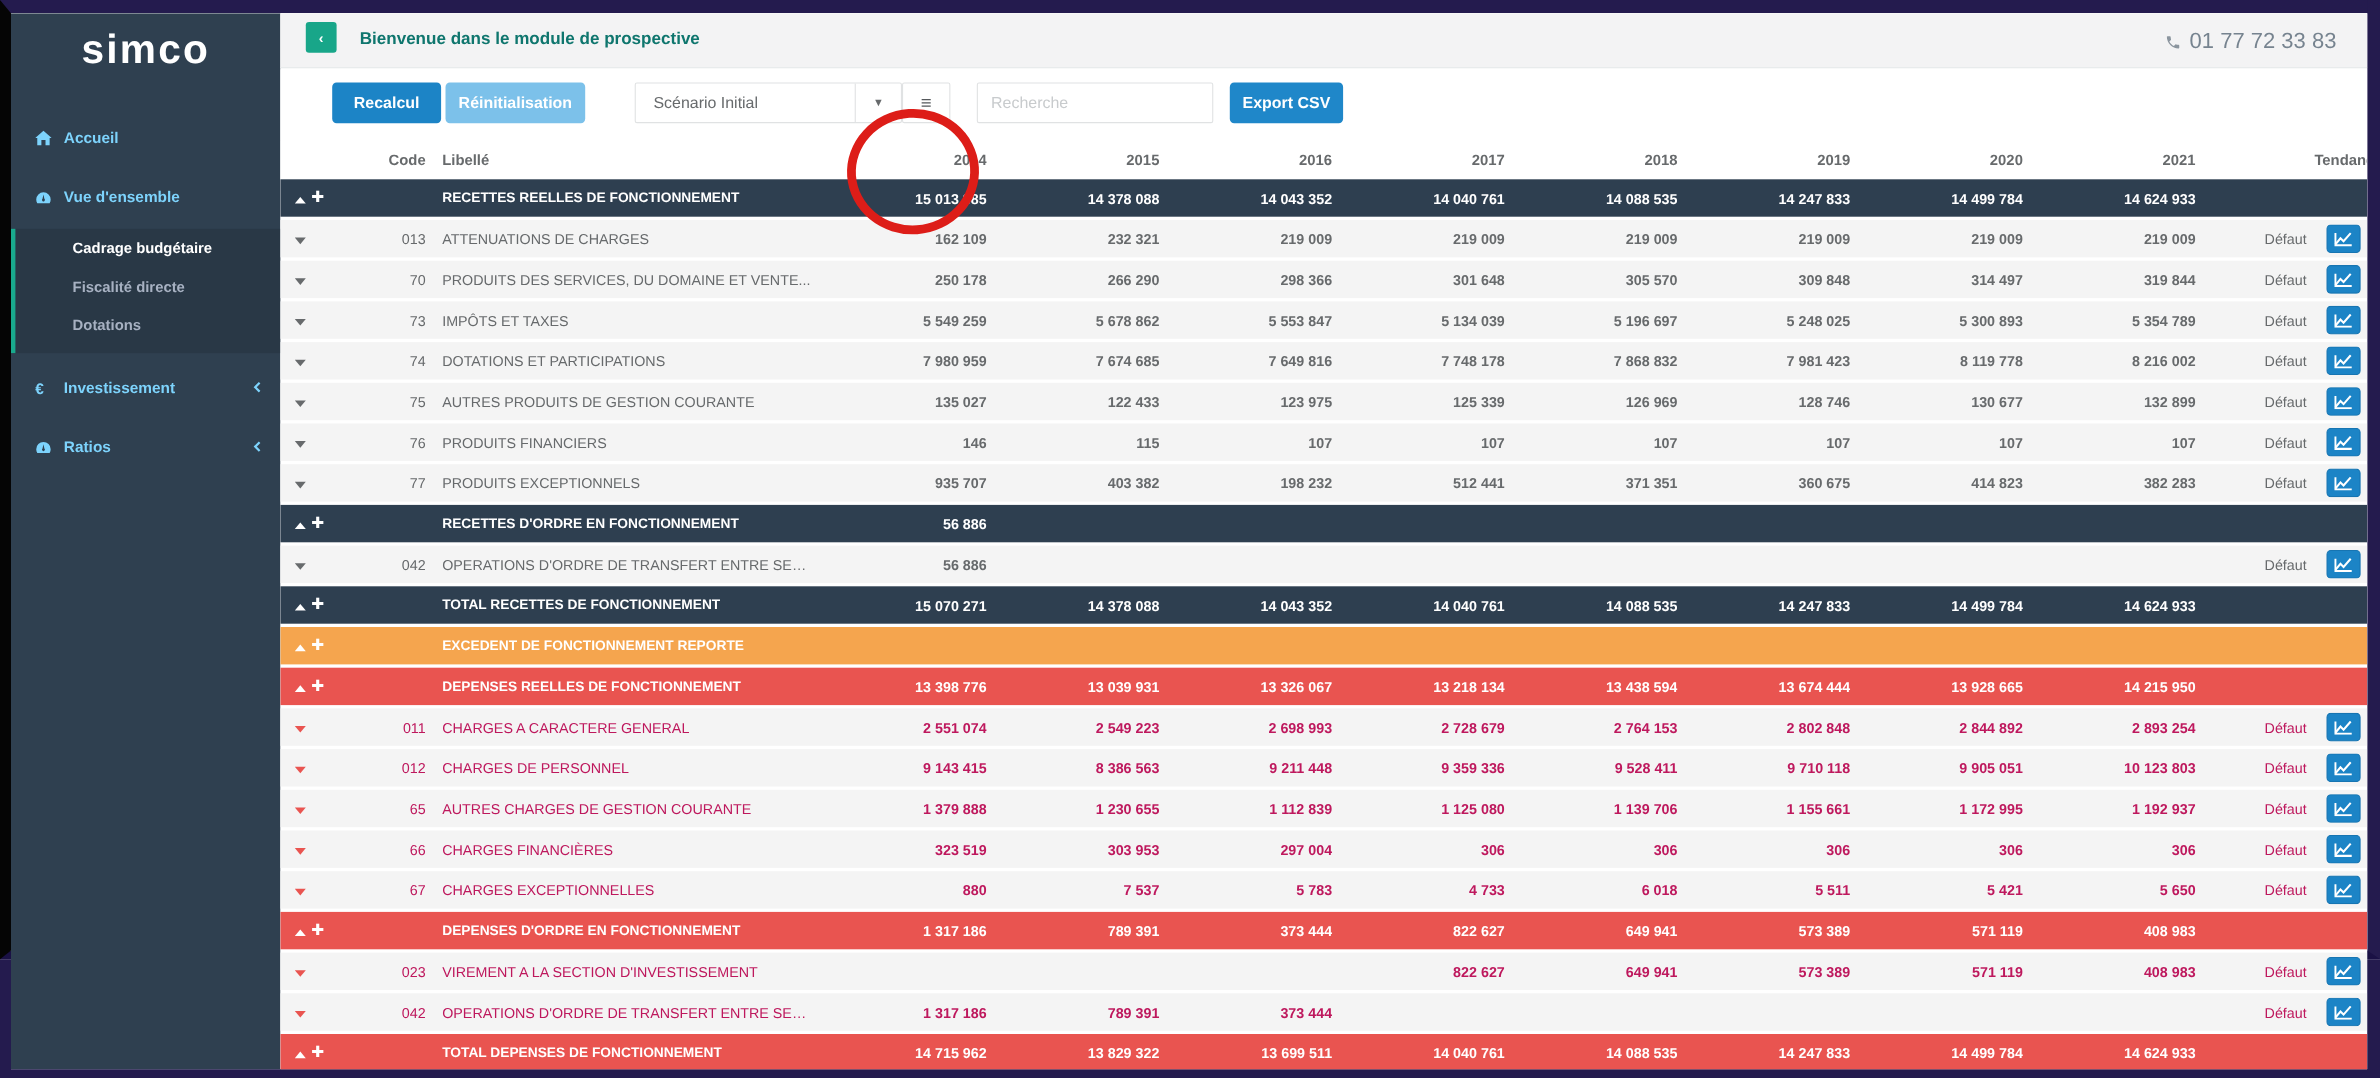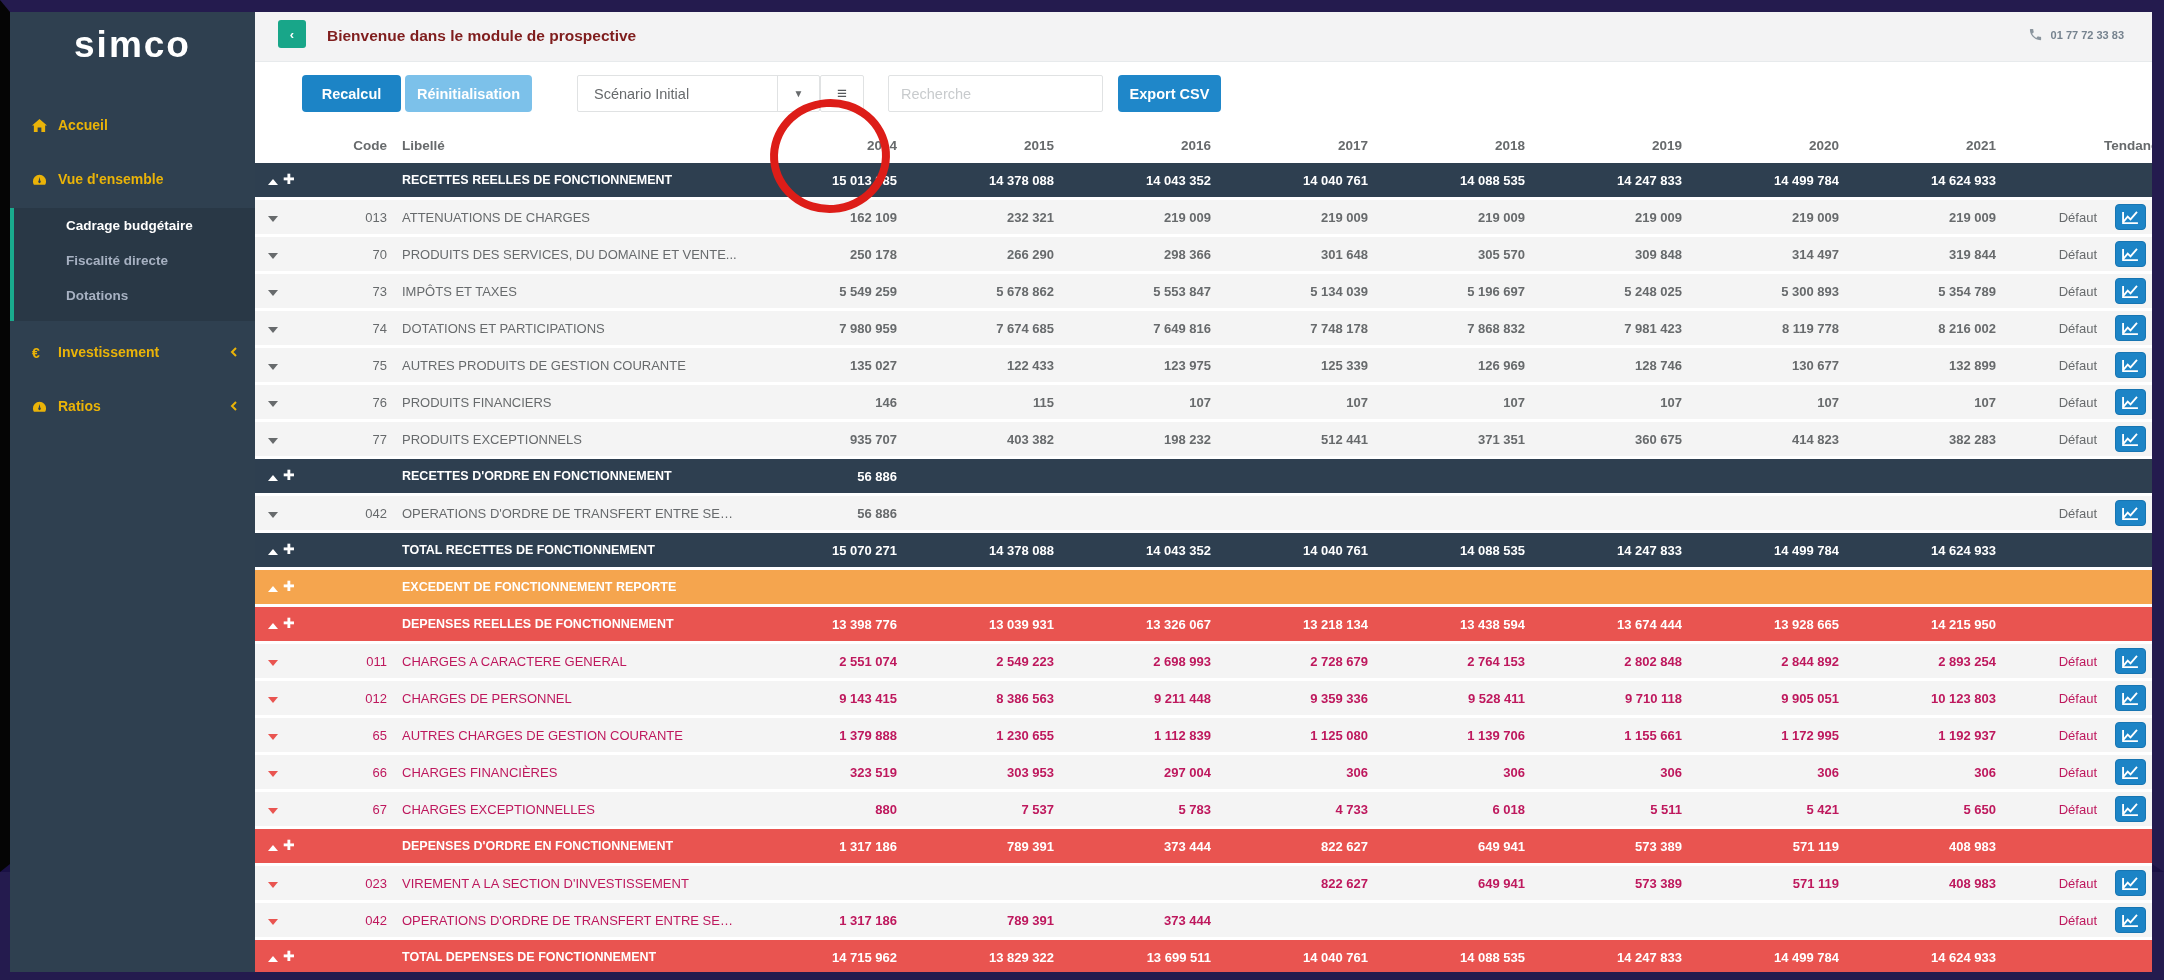--- a/index.html
+++ b/index.html
@@ -9,42 +9,42 @@
            border-style:solid; border-width:12px 12px 8px 10px;
            border-color:#241b4e #241b4e #1a1145 #050505; background:#fff; }
   #inner { position:relative; width:2142px; height:960px; overflow:hidden; background:#fff; }
 
   
   #sidebar { position:absolute; left:0; top:0; width:245px; height:960px; background:#2f4050; }
   .logo { display:block; text-align:center; padding-top:14px; color:#ffffff;
           font-size:37px; font-weight:600; letter-spacing:2px; line-height:1; }
   .nav { position:absolute; top:90px; left:0; width:100%; }
   .nav-item { position:relative; display:flex; align-items:center; height:46px;
-              padding-left:22px; color:#eab308; font-size:14px; font-weight:600; cursor:pointer; }
+              padding-left:22px; color:#7dd3fc; font-size:14px; font-weight:600; cursor:pointer; }
   .nav-item .nicon { width:17px; height:15px; margin-right:9px; flex:0 0 auto; display:inline-flex; }
   .nav-item svg { width:15px; height:15px; fill:currentColor; }
   .nav-item .chev { position:absolute; right:16px; display:inline-flex; }
   .nav-item .chev svg { width:10px; height:10px; fill:none; stroke:currentColor; stroke-width:2; }
   .nav-gap { height:8px; }
   .active-section { background:#293846; border-left:4px solid #19aa8d; margin-top:6px; padding-bottom:8px; }
   .active-section .nav-item { padding-left:18px; color:#ffffff; }
   .sub-item { display:block; padding:10px 0 10px 52px; color:#a7b1c2; font-size:13.5px;
               font-weight:600; cursor:pointer; }
   .sub-item.active { color:#ffffff; font-weight:700; }
 
   
   #content { position:absolute; left:245px; top:0; width:1897px; height:960px; background:#fff; }
 
   
   #welcomebar { position:absolute; left:0; top:0; width:100%; height:50px; background:#f3f3f4;
                 border-bottom:1px solid #e7eaec; }
   #backbtn { position:absolute; left:23px; top:8px; width:28px; height:28px; background:#18a689;
              border:none; border-radius:3px; color:#fff; font-size:13px; font-weight:700; cursor:pointer; }
-  #welcome-text { position:absolute; left:72px; top:15px; color:#7f1d1d; font-size:15.5px; font-weight:600; }
-  #phone { position:absolute; right:28px; top:15px; color:#76838f; font-size:11px; font-weight:700;
+  #welcome-text { position:absolute; left:72px; top:15px; color:#0f766e; font-size:15.5px; font-weight:600; }
+  #phone { position:absolute; right:28px; top:15px; color:#76838f; font-size:20px; font-weight:400;
            display:flex; align-items:center; gap:8px; }
   #phone svg { width:15px; height:15px; fill:#8b959e; }
 
   
   #toolbar { position:absolute; left:0; top:51px; width:100%; height:65px; background:#fff; }
   .btn { border:none; border-radius:4px; color:#fff; font-size:14.5px; font-weight:600;
          height:37px; cursor:pointer; font-family:inherit; }
   #btn-recalcul       { position:absolute; left:47px;  top:12px; width:99px;  background:#1c84c6; }
   #btn-reinit         { position:absolute; left:150px; top:12px; width:127px; background:#7cc1ea; }
   #scenario-select    { position:absolute; left:322px; top:12px; width:243px; height:37px; background:#fff;

